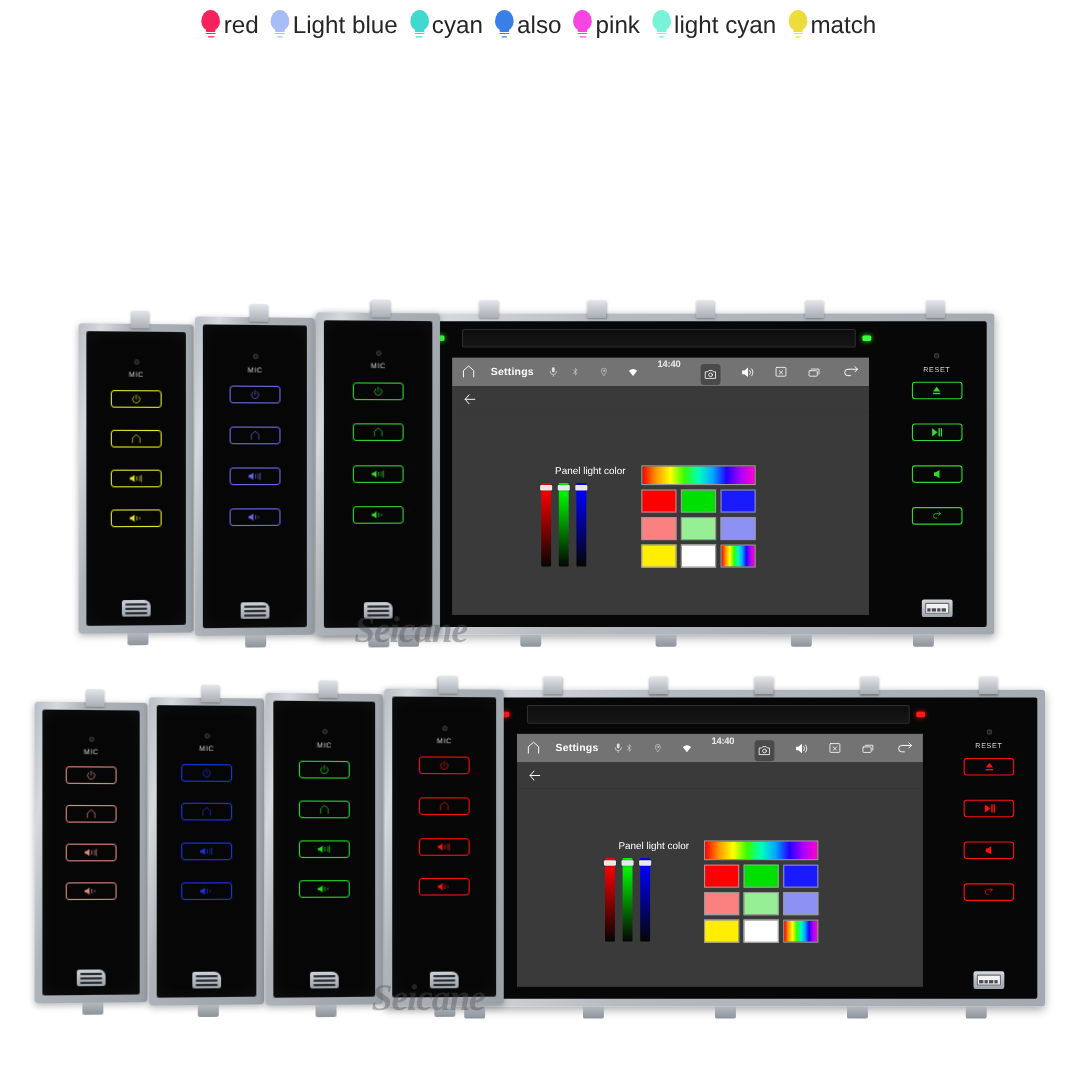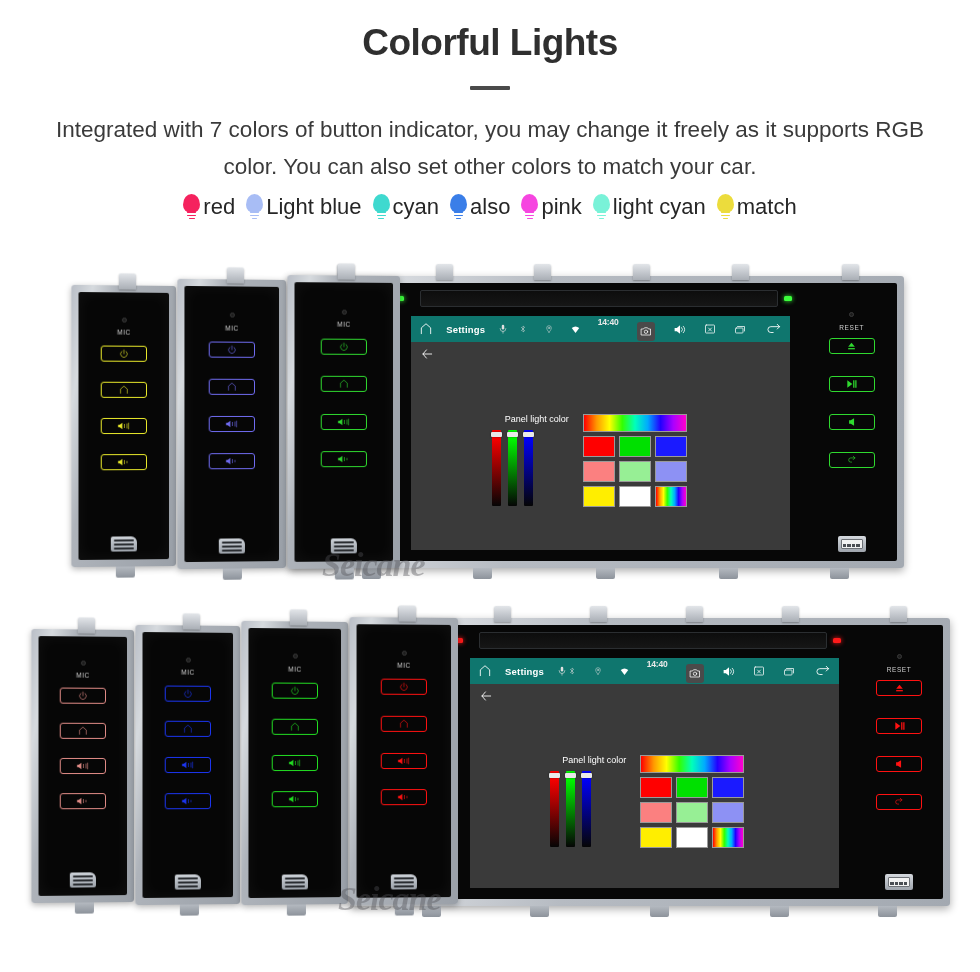--- a/index.html
+++ b/index.html
@@ -120,21 +120,21 @@
   .led {
     position: absolute; width: 8px; height: 5px; border-radius: 1.5px;
   }
 
   
   .screen {
     position: absolute; background: #2f2f2f; overflow: hidden;
   }
   .statusbar {
     display: flex; align-items: center; height: 26px;
-    background: #0f766e; padding: 0 8px; gap: 0;
+    background: #737373; padding: 0 8px; gap: 0;
   }
   .sb-left { display: flex; align-items: center; gap: 13px; }
   .sb-title { font-size: 9.5px; color: #ffffff; font-weight: bold; letter-spacing:0.2px;}
   .sb-spacer { flex: 1; }
   .sb-right { display: flex; gap: 18px; }
   .sb-clock { font-size: 8.5px; color: #e9e9e9; font-weight:bold; letter-spacing:-0.2px;}
   .sb-icon { color: #e6e6e6; display: flex; align-items: center; }
   .sb-icon.boxed {
     background: #4a4a4a; border-radius: 3px; padding: 3px 3px 4px;
     margin-top: 5px;
@@ -183,25 +183,20 @@
     color: rgba(80,80,85,0.40); letter-spacing: -1px;
     font-family: "Liberation Serif", serif;
     pointer-events: none; user-select: none;
   }
 </style>
 </head>
 <body>
 
 <div class="page">
 
-  <div class="header">
-    <div class="title">Colorful Lights</div>
-    <div class="title-rule"></div>
-    <div class="subtitle">Integrated with 7 colors of button indicator, you may change it freely as it supports RGB color. You can also set other colors to match your car.</div>
-  </div>
 
   <div class="legend" id="legend">
       <div class="legend-item">
         <span class="bulb">
           <span class="glass" style="background:#f5225e"></span>
           <span class="base">
             <i style="background:#f5225e"></i>
             <i style="background:#f5225e"></i>
             <i style="background:#f5225e"></i>
           </span>

